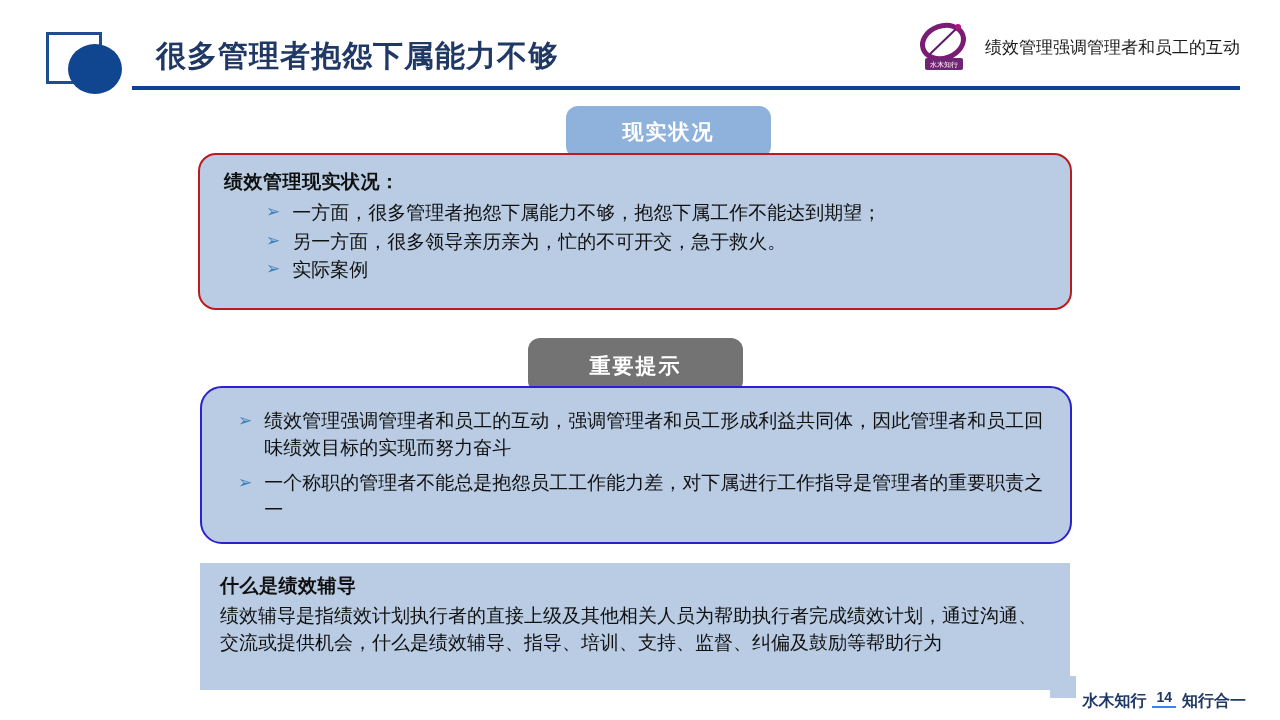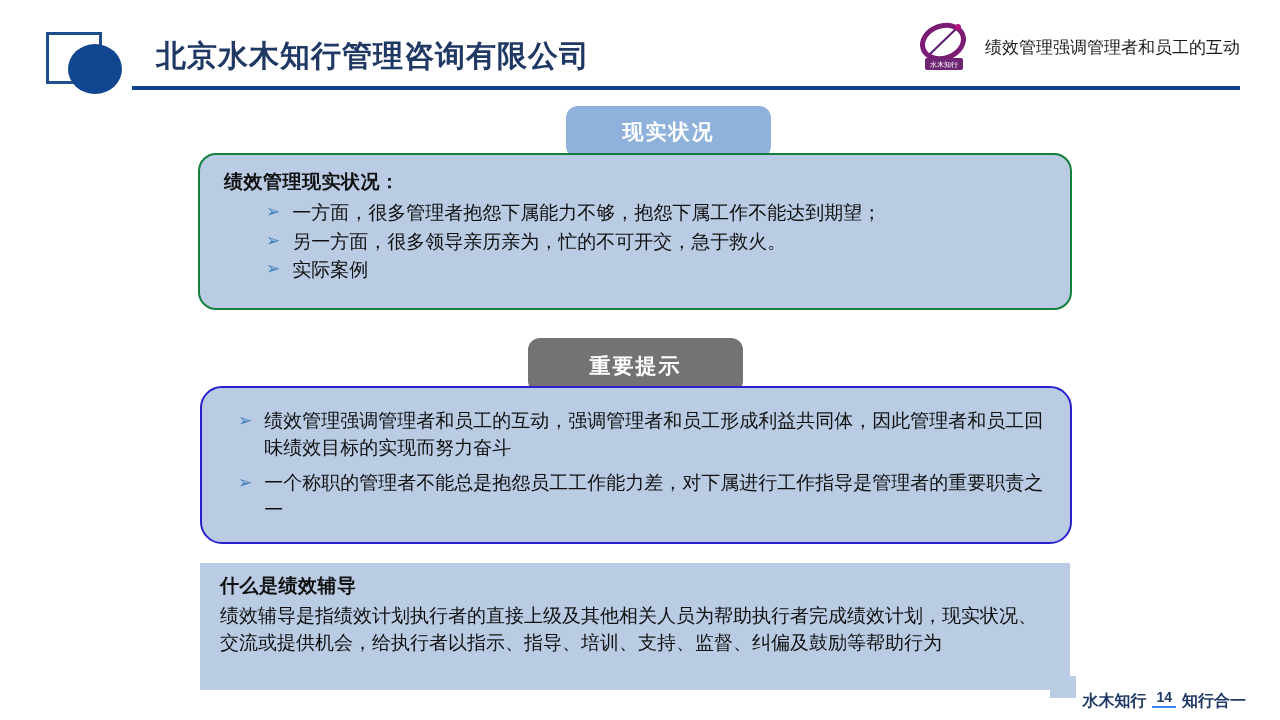--- a/index.html
+++ b/index.html
@@ -110,21 +110,21 @@
   .panel {
     position: absolute;
     background: #B9CCE4;
     box-sizing: border-box;
   }
   .panel.reality-body {
     left: 198px;
     top: 153px;
     width: 874px;
     height: 157px;
-    border: 2px solid #15803d;
+    border: 2px solid #b91c1c;
     border-radius: 18px;
     padding: 14px 24px 0 24px;
   }
   .panel.notice-body {
     left: 200px;
     top: 386px;
     width: 872px;
     height: 158px;
     border: 2px solid #2A21CC;
     border-radius: 22px;
@@ -225,21 +225,21 @@
   }
 </style>
 </head>
 <body>
 
 <div class="slide">
 
   <div class="header-deco-square"></div>
   <div class="header-deco-circle"></div>
 
-  <div class="slide-title">北京水木知行管理咨询有限公司</div>
+  <div class="slide-title">很多管理者抱怨下属能力不够</div>
   <div class="header-rule"></div>
 
   <div class="brand">
     <div class="brand-logo">
       <svg width="60" height="54" viewBox="0 0 60 54" xmlns="http://www.w3.org/2000/svg">
         <ellipse cx="30" cy="22" rx="21" ry="16" transform="rotate(-20 30 22)" fill="none" stroke="#7B1C74" stroke-width="5"></ellipse>
         <line x1="17" y1="34" x2="44" y2="8" stroke="#5B1A6E" stroke-width="2"></line>
         <circle cx="45" cy="7" r="3" fill="#B3127F"></circle>
         <rect x="12" y="38" width="38" height="12" rx="2" fill="#6E2574"></rect>
         <text x="31" y="47" font-size="7" fill="#ffffff" text-anchor="middle" font-family="DejaVu Sans, sans-serif">水木知行</text>
@@ -282,21 +282,21 @@
       </li>
       <li>
         <span class="bullet-marker">➢</span>
         <span class="bullet-text">一个称职的管理者不能总是抱怨员工工作能力差，对下属进行工作指导是管理者的重要职责之一</span>
       </li>
     </ul>
   </div>
 
   <div class="panel define-body">
     <div class="panel-heading">什么是绩效辅导</div>
-    <p class="define-para">绩效辅导是指绩效计划执行者的直接上级及其他相关人员为帮助执行者完成绩效计划，现实状况、交流或提供机会，给执行者以指示、指导、培训、支持、监督、纠偏及鼓励等帮助行为</p>
+    <p class="define-para">绩效辅导是指绩效计划执行者的直接上级及其他相关人员为帮助执行者完成绩效计划，通过沟通、交流或提供机会，什么是绩效辅导、指导、培训、支持、监督、纠偏及鼓励等帮助行为</p>
   </div>
 
   <div class="footer-swatch"></div>
   <div class="footer">
     <span>水木知行</span>
     <span class="page-no">14</span>
     <span>知行合一</span>
   </div>
 
 </div>

